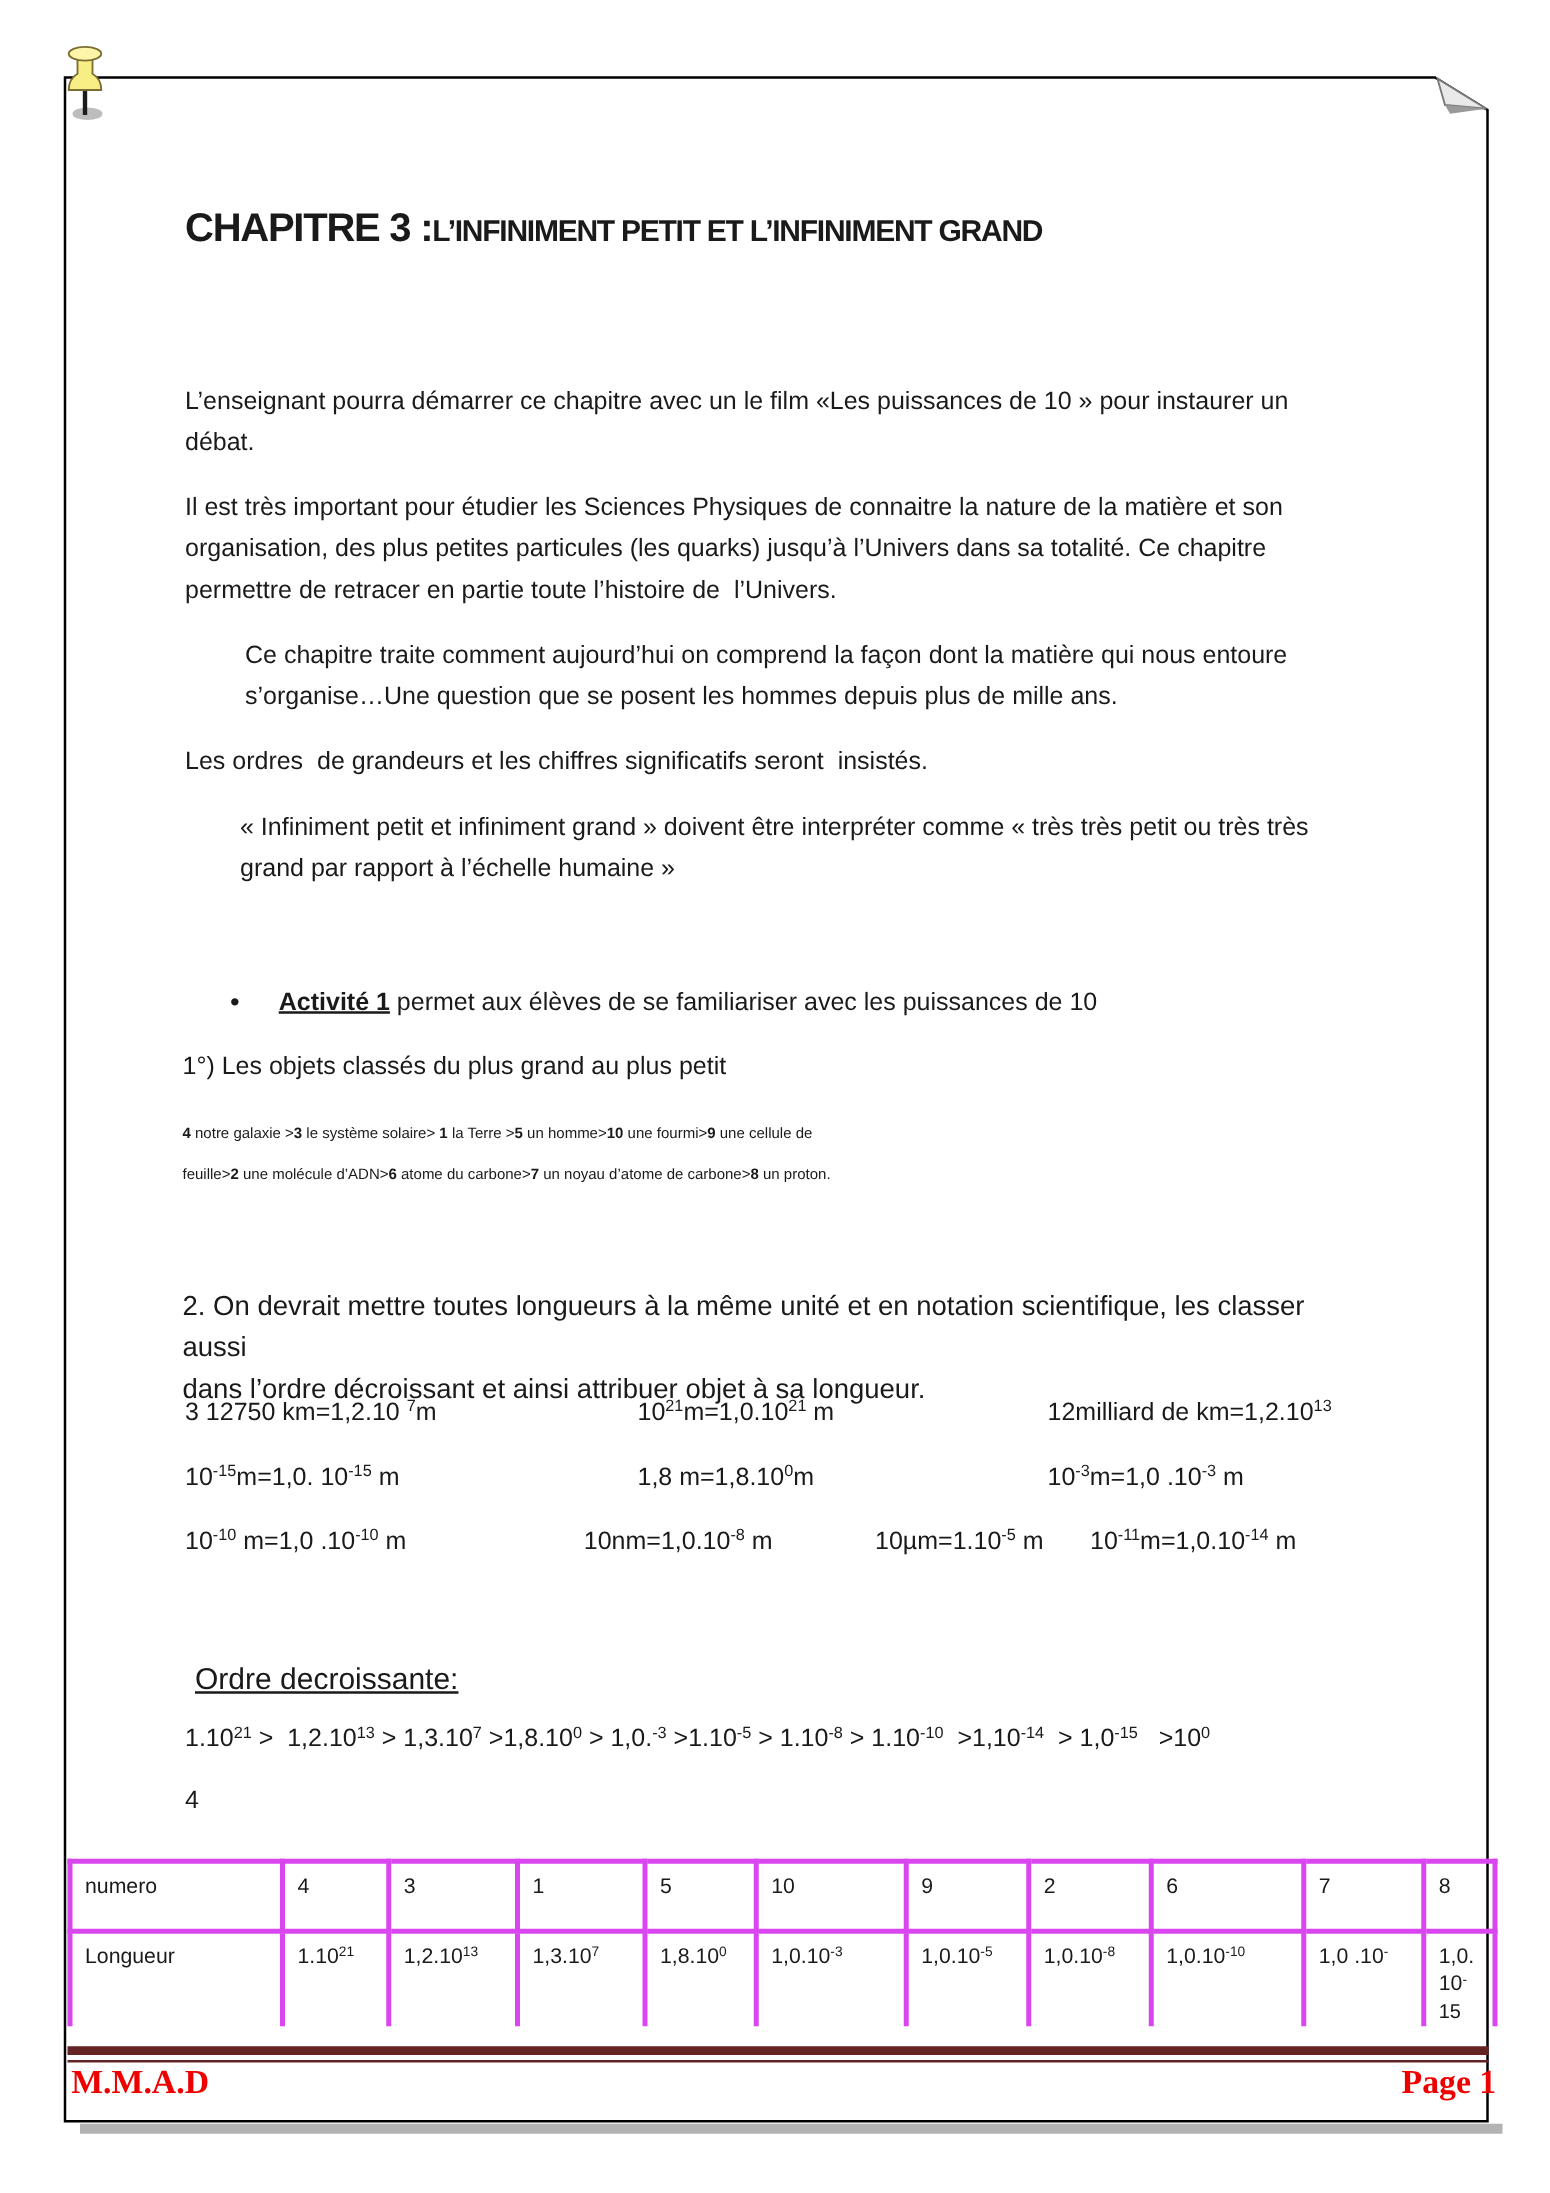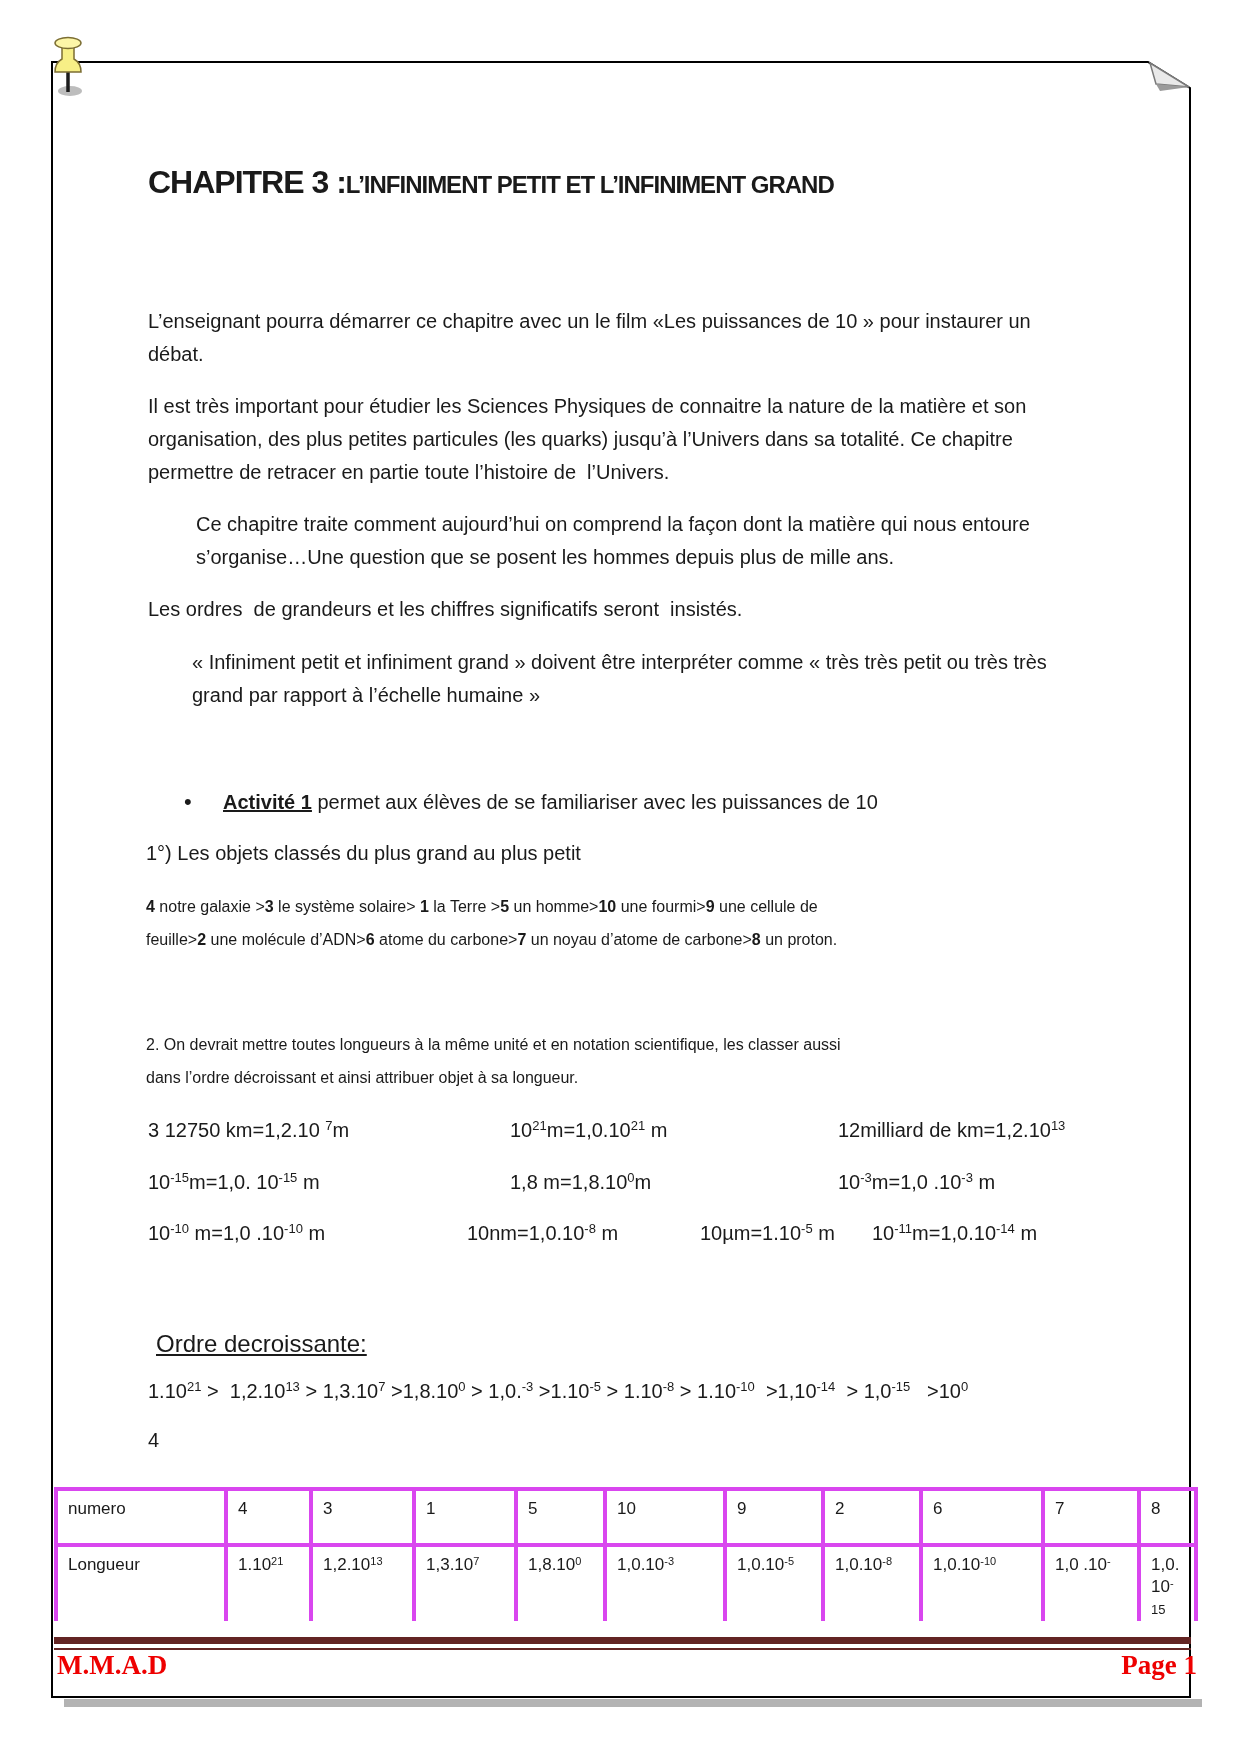--- a/index.html
+++ b/index.html
@@ -12,35 +12,35 @@
   
   #title{left:148px;top:164px;white-space:nowrap;}
   #title .t1{font-size:32px;font-weight:bold;letter-spacing:-1px;}
   #title .t2{font-size:24px;font-weight:bold;letter-spacing:-1px;}
   
   .para{left:148px;width:945px;font-size:20px;line-height:33px;white-space:pre-wrap;}
   #p1{top:305px;} #p2{top:390px;} #p3{top:508px;margin-left:48px;} #p4{top:593px;} #p5{top:646px;margin-left:44px;}
   #bullet-dot{left:184px;top:789px;font-size:22px;line-height:26px;}
   #activity-text{left:223px;top:786px;font-size:20px;line-height:33px;}
   #q1{left:146px;top:837px;font-size:20px;line-height:33px;}
-  #classification{left:146px;top:890px;width:950px;font-size:16px;line-height:33px;white-space:pre-wrap;}
-  #q2{left:146px;top:1028px;width:945px;font-size:16px;line-height:33px;white-space:pre-wrap;}
+  #classification{left:146px;top:890px;width:950px;font-size:12px;line-height:33px;white-space:pre-wrap;}
+  #q2{left:146px;top:1028px;width:945px;font-size:22px;line-height:33px;white-space:pre-wrap;}
   .sci{position:absolute;font-size:20px;line-height:33px;white-space:pre;}
   sup{font-size:13px;line-height:0;vertical-align:7px;}
   #order-heading{left:156px;top:1327px;font-size:24px;line-height:33px;}
   #order-seq{left:148px;top:1375px;width:920px;font-size:20px;line-height:33px;white-space:pre-wrap;}
   #order-note{left:148px;top:1424px;font-size:20px;line-height:33px;}
   
   #result-table{position:absolute;left:54px;top:1487px;border-collapse:collapse;table-layout:fixed;}
   #result-table td{border:4px solid #d946ef;vertical-align:top;padding:7px 4px 0 10px;
                    font-size:17px;line-height:22px;white-space:pre-wrap;overflow:hidden;}
   #result-table tr:first-child td{height:45px;}
   #result-table tr:last-child td{height:48px;border-bottom:none;}
   #result-table td sup{font-size:11px;vertical-align:5px;}
-  .sm{font-size:13px;}
+  .sm{font-size:16px;}
   
   #footer-bar{left:54px;top:1637px;width:1137px;height:7px;background:#632423;}
   #footer-thin{left:54px;top:1648px;width:1137px;height:2px;background:#632423;}
   .footer-text{font-family:"Liberation Serif","DejaVu Serif",serif;font-weight:bold;
                font-size:27px;color:#ee0000;}
   #author{left:57px;top:1650px;}
   #page-num{left:67px;top:1650px;width:1130px;text-align:right;}
 </style>
 </head>
 <body>

